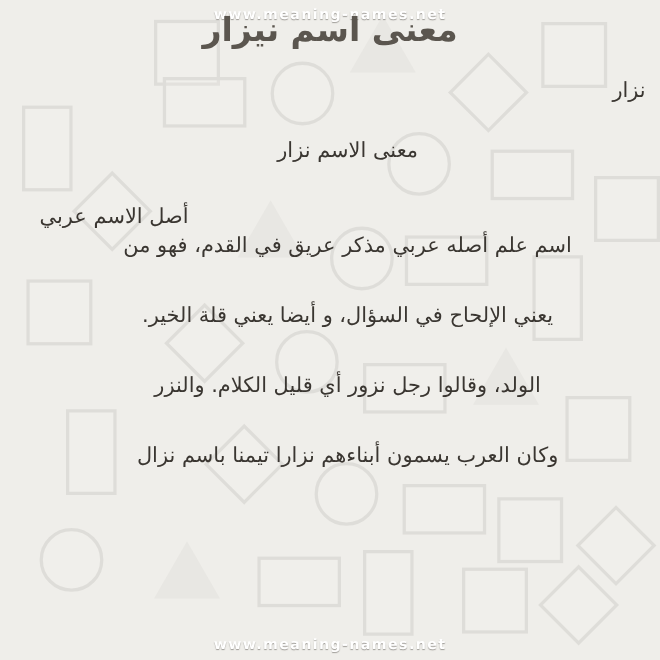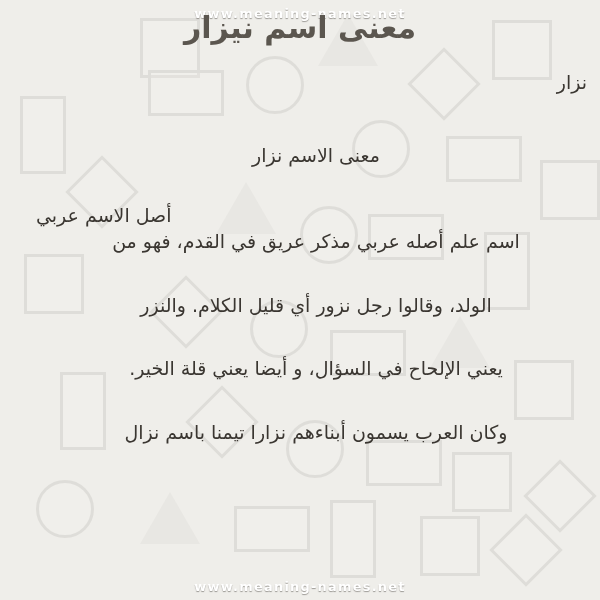--- a/index.html
+++ b/index.html
@@ -83,21 +83,21 @@
   }
   .line {
     width: 560px;
     margin: 0 auto;
     font-size: 19px;
     line-height: 1.35;
     color: #3a3631;
     white-space: nowrap;
   }
   .line.lead   { text-align: right; margin-top: 8px;  padding-right: 18px; }
-  .line.sub    { text-align: center; margin-top: 47px; }
+  .line.sub    { text-align: center; margin-top: 29px; }
   .line.sub2   { text-align: left; margin-top: 35px; }
   .line.body   { text-align: center; }
   .line.body2  { text-align: center; margin-top: 38px; }
   .line.body3  { text-align: center; margin-top: 38px; }
   .line.body4  { text-align: center; margin-top: 38px; }
   .line.body5  { text-align: center; margin-top: 38px; }
 </style>
 </head>
 <body>
 
@@ -140,16 +140,16 @@
 <div class="wm wm-top">www.meaning-names.net</div>
 <div class="wm wm-bottom">www.meaning-names.net</div>
 
 <div class="title">معنى اسم نيزار</div>
 
 <div class="content">
   <div class="line lead">نزار</div>
   <div class="line sub">معنى الاسم نزار</div>
   <div class="line sub2">أصل الاسم عربي</div>
   <div class="line body">اسم علم أصله عربي مذكر عريق في القدم، فهو من</div>
+  <div class="line body4">يعني الإلحاح في السؤال، و أيضا يعني قلة الخير.</div>
   <div class="line body3">الولد، وقالوا رجل نزور أي قليل الكلام. والنزر</div>
-  <div class="line body4">يعني الإلحاح في السؤال، و أيضا يعني قلة الخير.</div>
   <div class="line body5">وكان العرب يسمون أبناءهم نزارا تيمنا باسم نزال</div>
 </div>
 
 </body></html>

